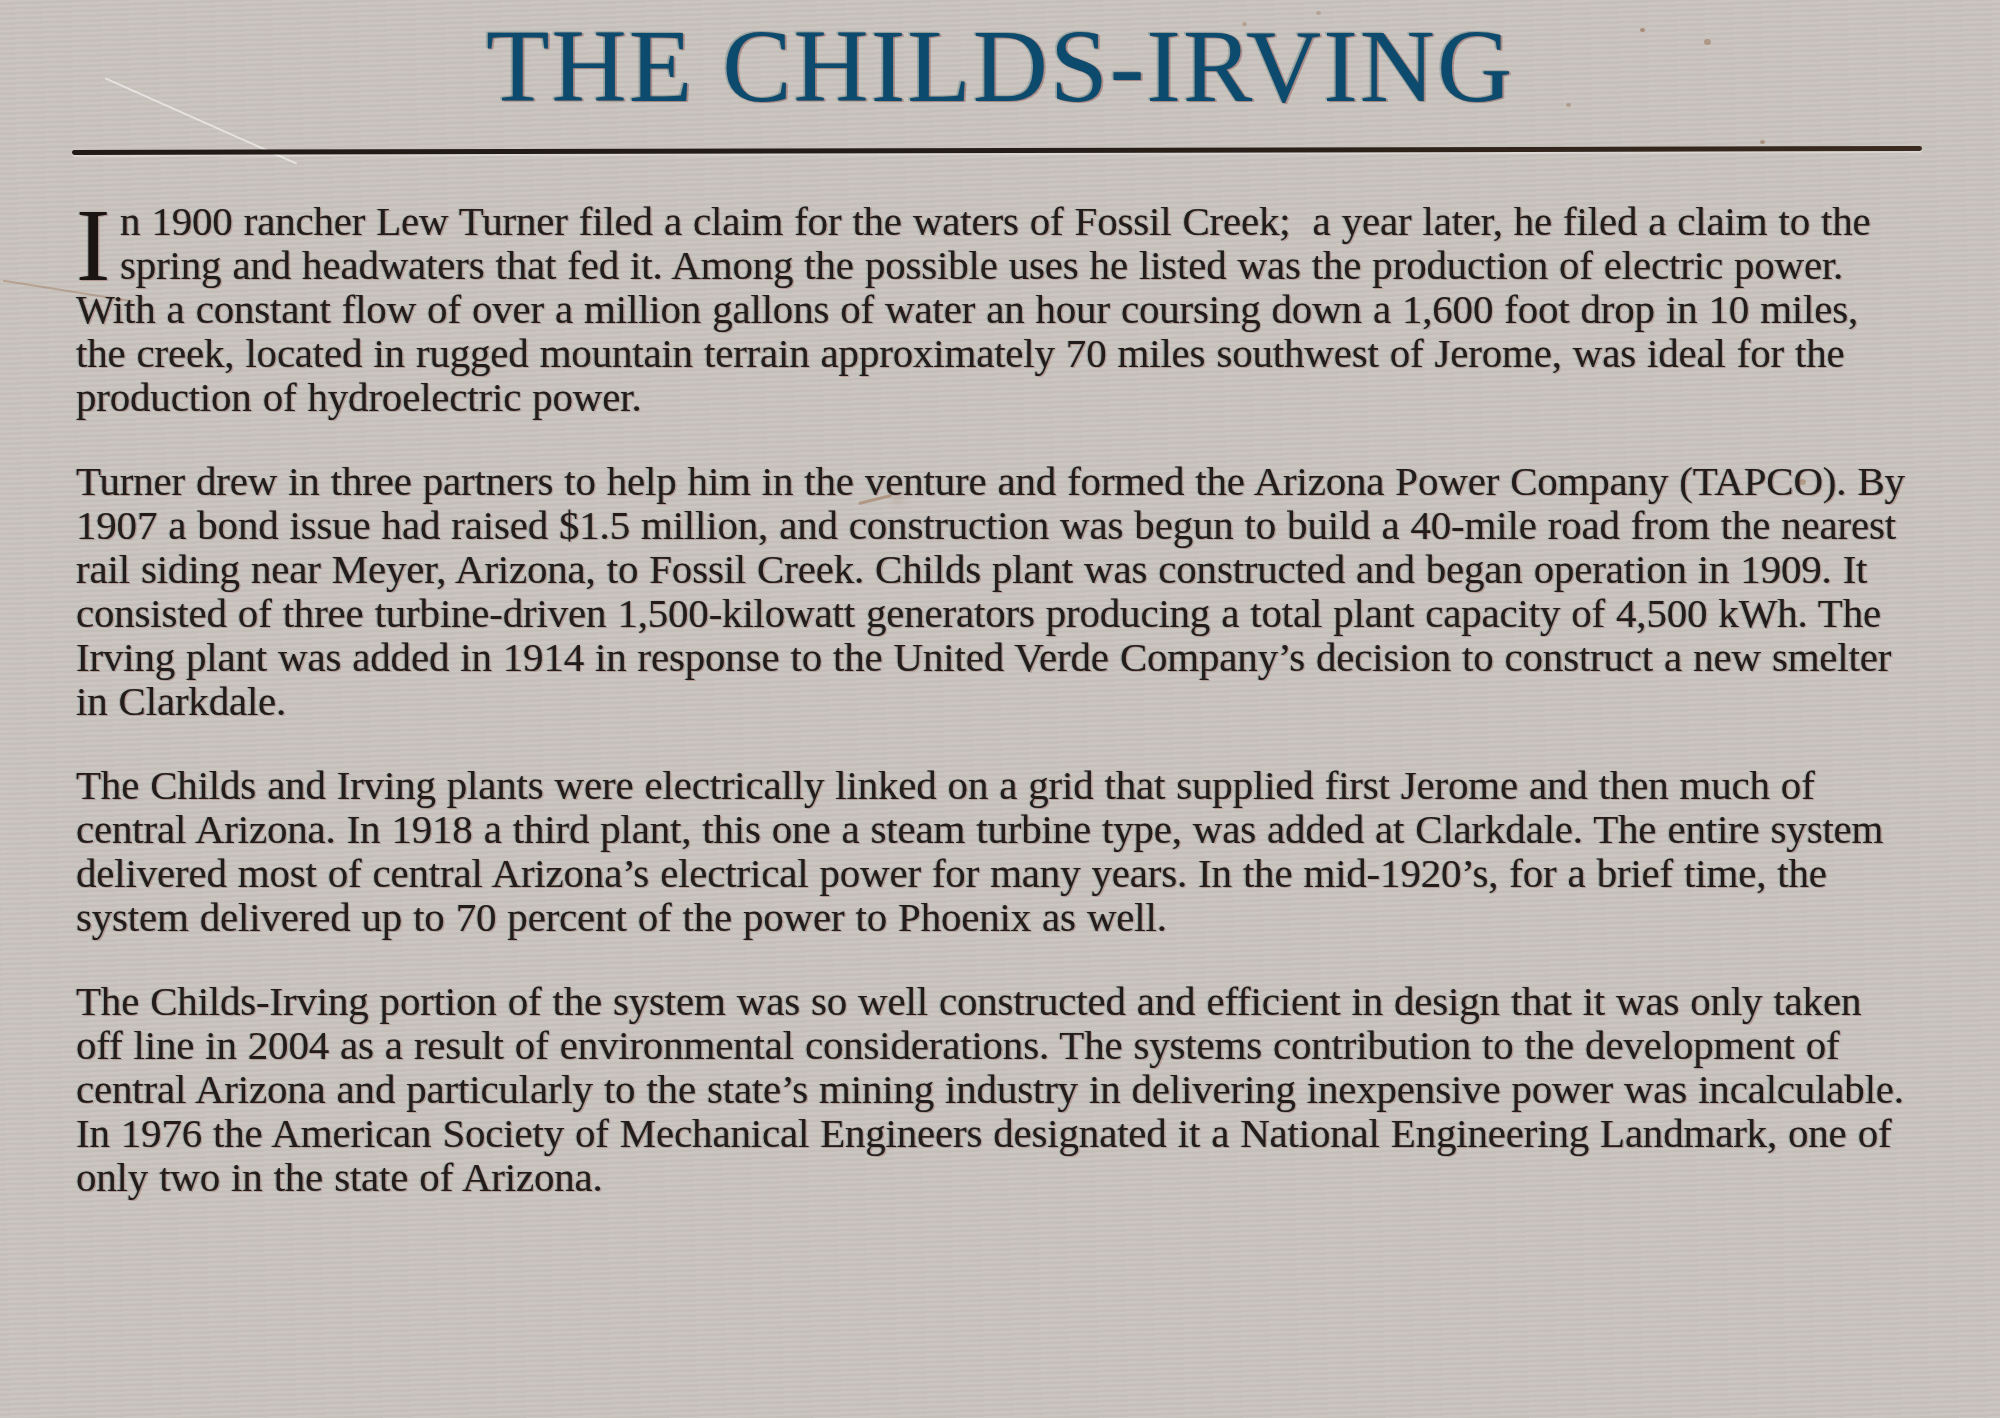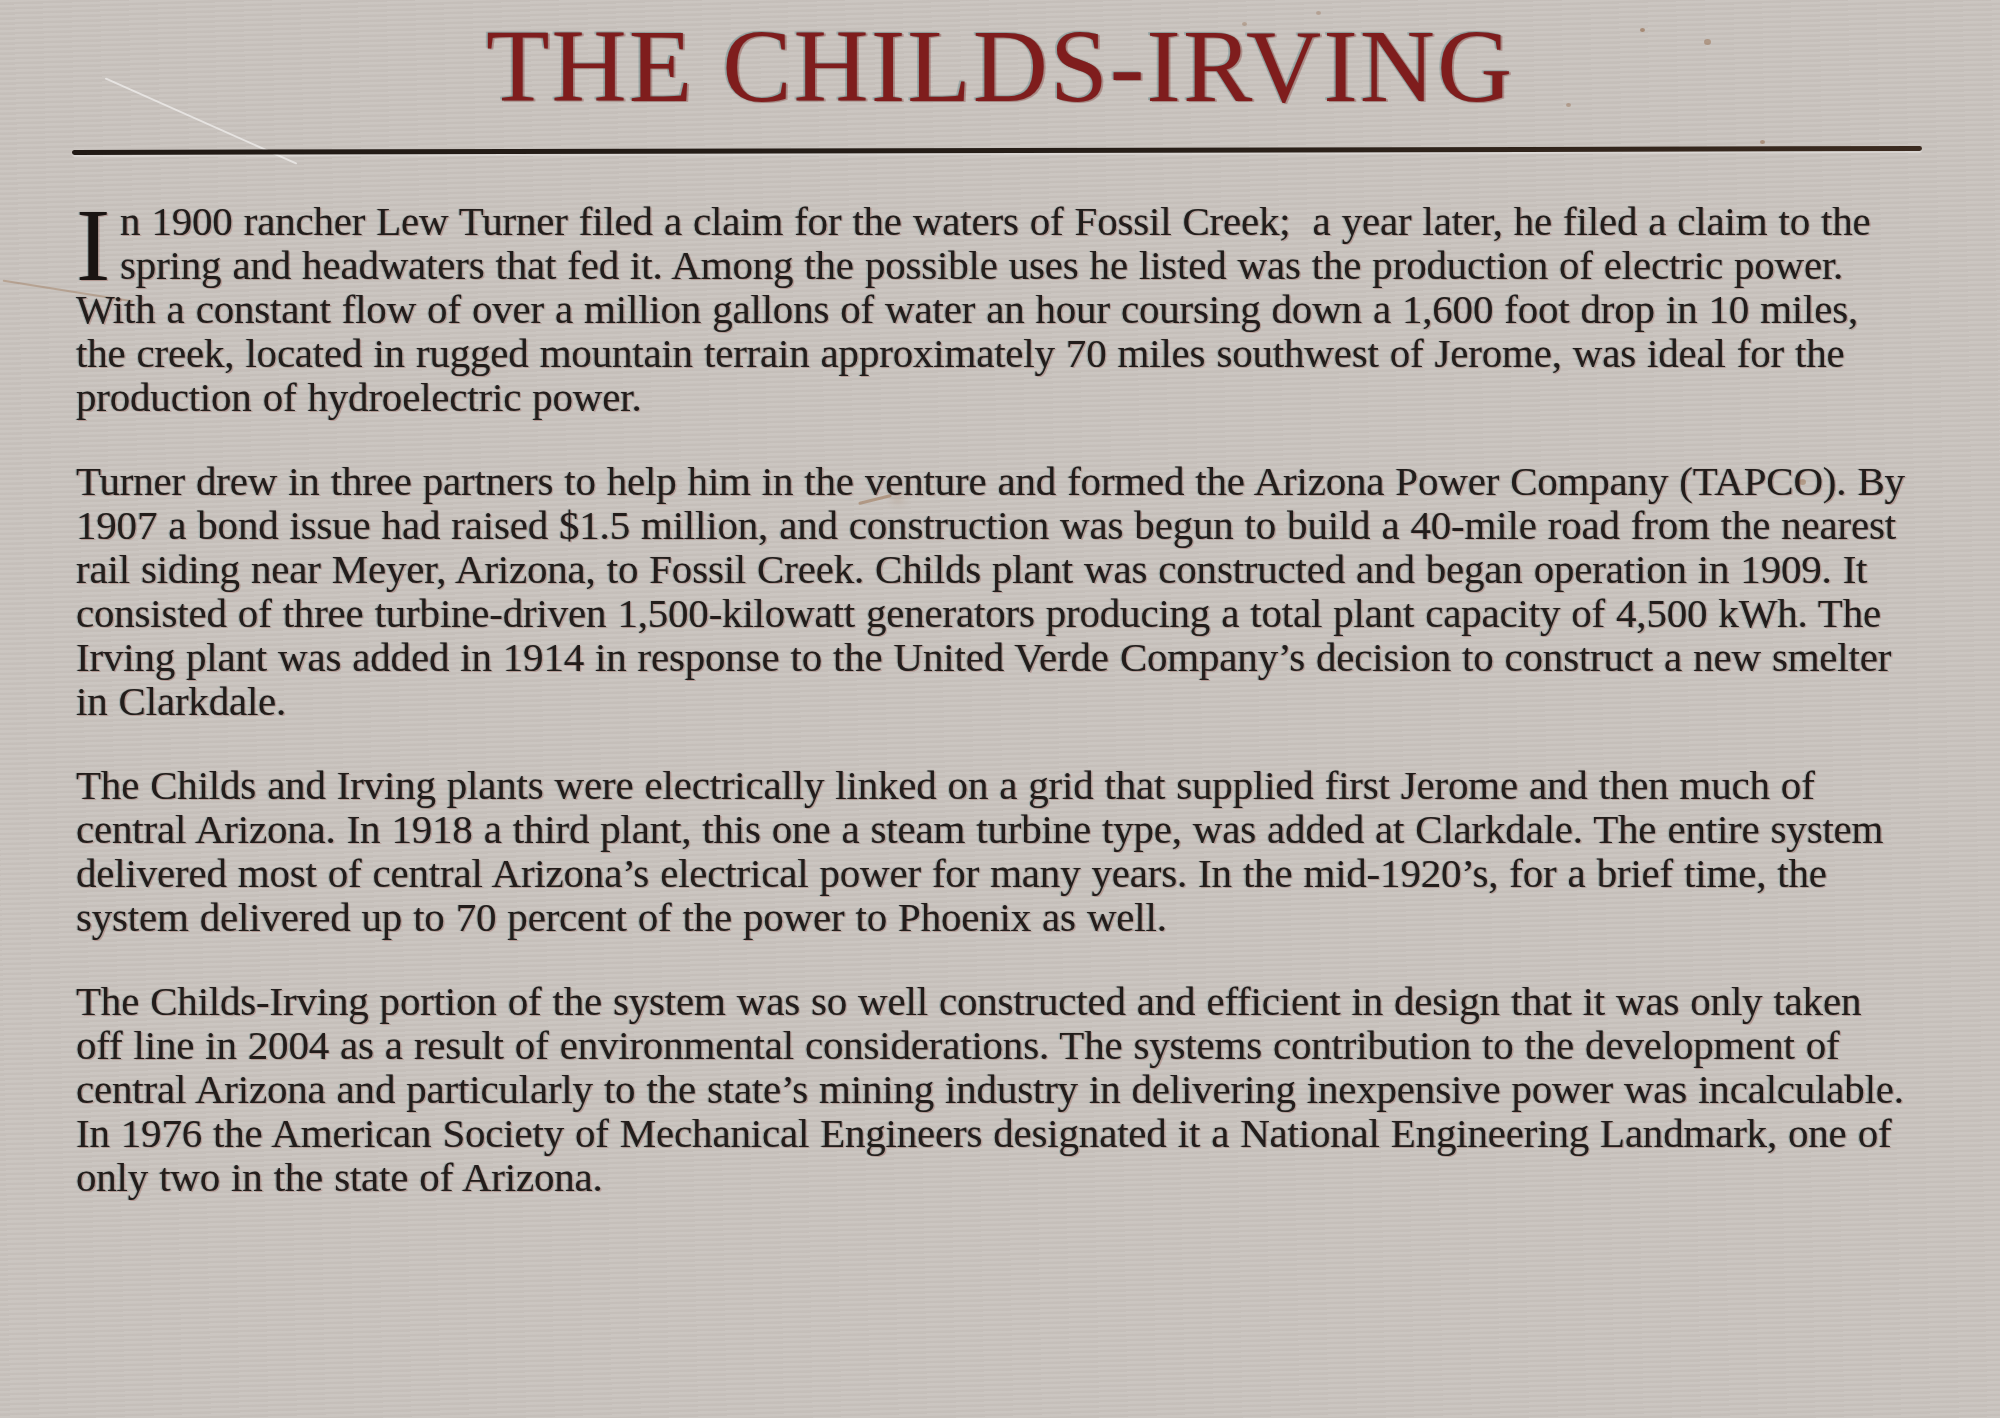--- a/index.html
+++ b/index.html
@@ -87,21 +87,21 @@
     pointer-events: none;
   }
 
   .sign-title {
     position: relative;
     padding-top: 10px;
     text-align: center;
     font-size: 104px;
     line-height: 112px;
     letter-spacing: 2px;
-    color: #7f1d1d;
+    color: #0c4a6e;
     text-shadow:
       2px 1px 0 rgba(130,48,42,0.30),
       -2px -1px 0 rgba(26,104,116,0.22),
       0 0 2px rgba(35,26,22,0.45);
   }
 
   .title-rule {
     margin: 26px 78px 0 72px;
     height: 5px;
     border-radius: 3px;

